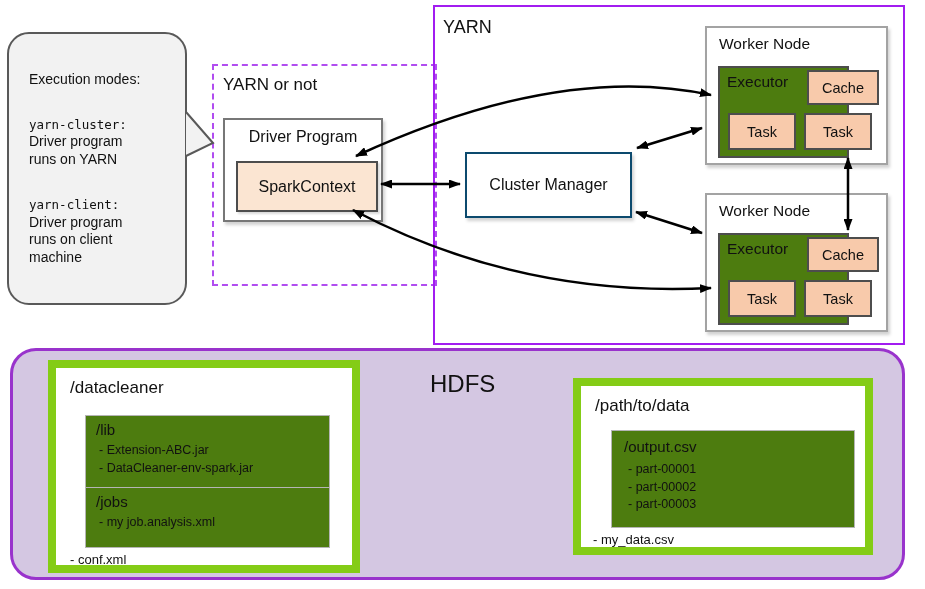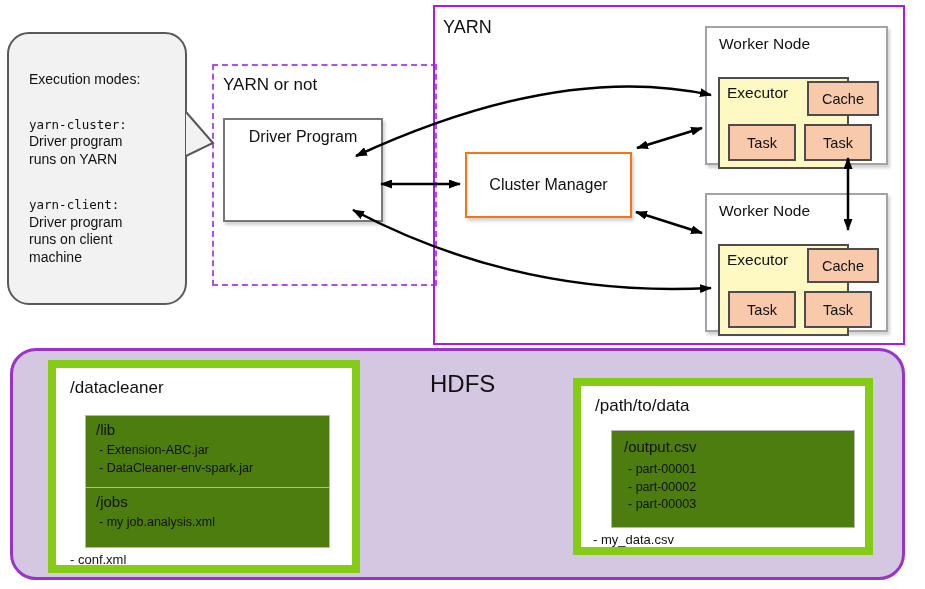--- a/index.html
+++ b/index.html
@@ -29,30 +29,30 @@
   .driver-label { position:absolute; left:0; right:0; top:8px; font-size:16px; }
   .spark-context { left:11px; top:41px; width:142px; height:51px; background:#fbe5d2;
     border:2px solid #4d4d4d; box-shadow:2px 2px 2px rgba(0,0,0,0.15);
     display:flex; align-items:center; justify-content:center; font-size:16px; }
 
   
   .yarn-box { left:433px; top:5px; width:472px; height:340px; border:2px solid #a21cf0; background:transparent; }
   .yarn-label { left:443px; top:17px; font-size:18px; }
 
   .cluster-manager { left:465px; top:152px; width:167px; height:66px; background:#fff;
-    border:2px solid #f97316; box-shadow:2px 3px 3px rgba(0,0,0,0.18);
+    border:2px solid #0c4a6e; box-shadow:2px 3px 3px rgba(0,0,0,0.18);
     display:flex; align-items:center; justify-content:center; font-size:16px; }
 
   
   .worker { width:183px; height:139px; background:#fff; border:2px solid #a3a3a3;
     box-shadow:2px 3px 3px rgba(0,0,0,0.18);padding-left:35px; }
   .worker-1 { left:705px; top:26px; }
   .worker-2 { left:705px; top:193px; }
   .worker-label { position:absolute; left:12px; top:7px; font-size:15.5px; }
-  .executor { left:11px; top:38px; width:131px; height:92px; background:#fef9c3; border:2px solid #4d4d4d;margin-top:11px; }
+  .executor { left:11px; top:38px; width:131px; height:92px; background:#4d7c0f; border:2px solid #4d4d4d; }
   .executor-label { position:absolute; left:7px; top:5px; font-size:15.5px; }
   .cache { left:87px; top:2px; width:72px; height:35px; }
   .task-1 { left:8px; top:45px; width:68px; height:37px; }
   .task-2 { left:84px; top:45px; width:68px; height:37px; }
   .peach-cell { background:#f8caab; border:2px solid #4d4d4d;
     display:flex; align-items:center; justify-content:center; font-size:14.5px; }
 
   
   .hdfs-box { left:10px; top:348px; width:895px; height:232px; background:#d4c7e2;
     border:3px solid #9933cc; border-radius:26px; }
@@ -90,20 +90,21 @@
       <div>runs on client</div>
       <div>machine</div>
     </div>
   </div>
 
   <div class="abs dashed-box"></div>
   <div class="abs yarn-or-not-label">YARN or not</div>
 
   <div class="abs driver-box">
     <div class="driver-label">Driver Program</div>
+    <div class="abs spark-context">SparkContext</div>
   </div>
 
   <div class="abs yarn-box"></div>
   <div class="abs yarn-label">YARN</div>
 
   <div class="abs cluster-manager">Cluster Manager</div>
 
   <div class="abs worker worker-1">
     <div class="worker-label">Worker Node</div>
     <div class="abs executor">

